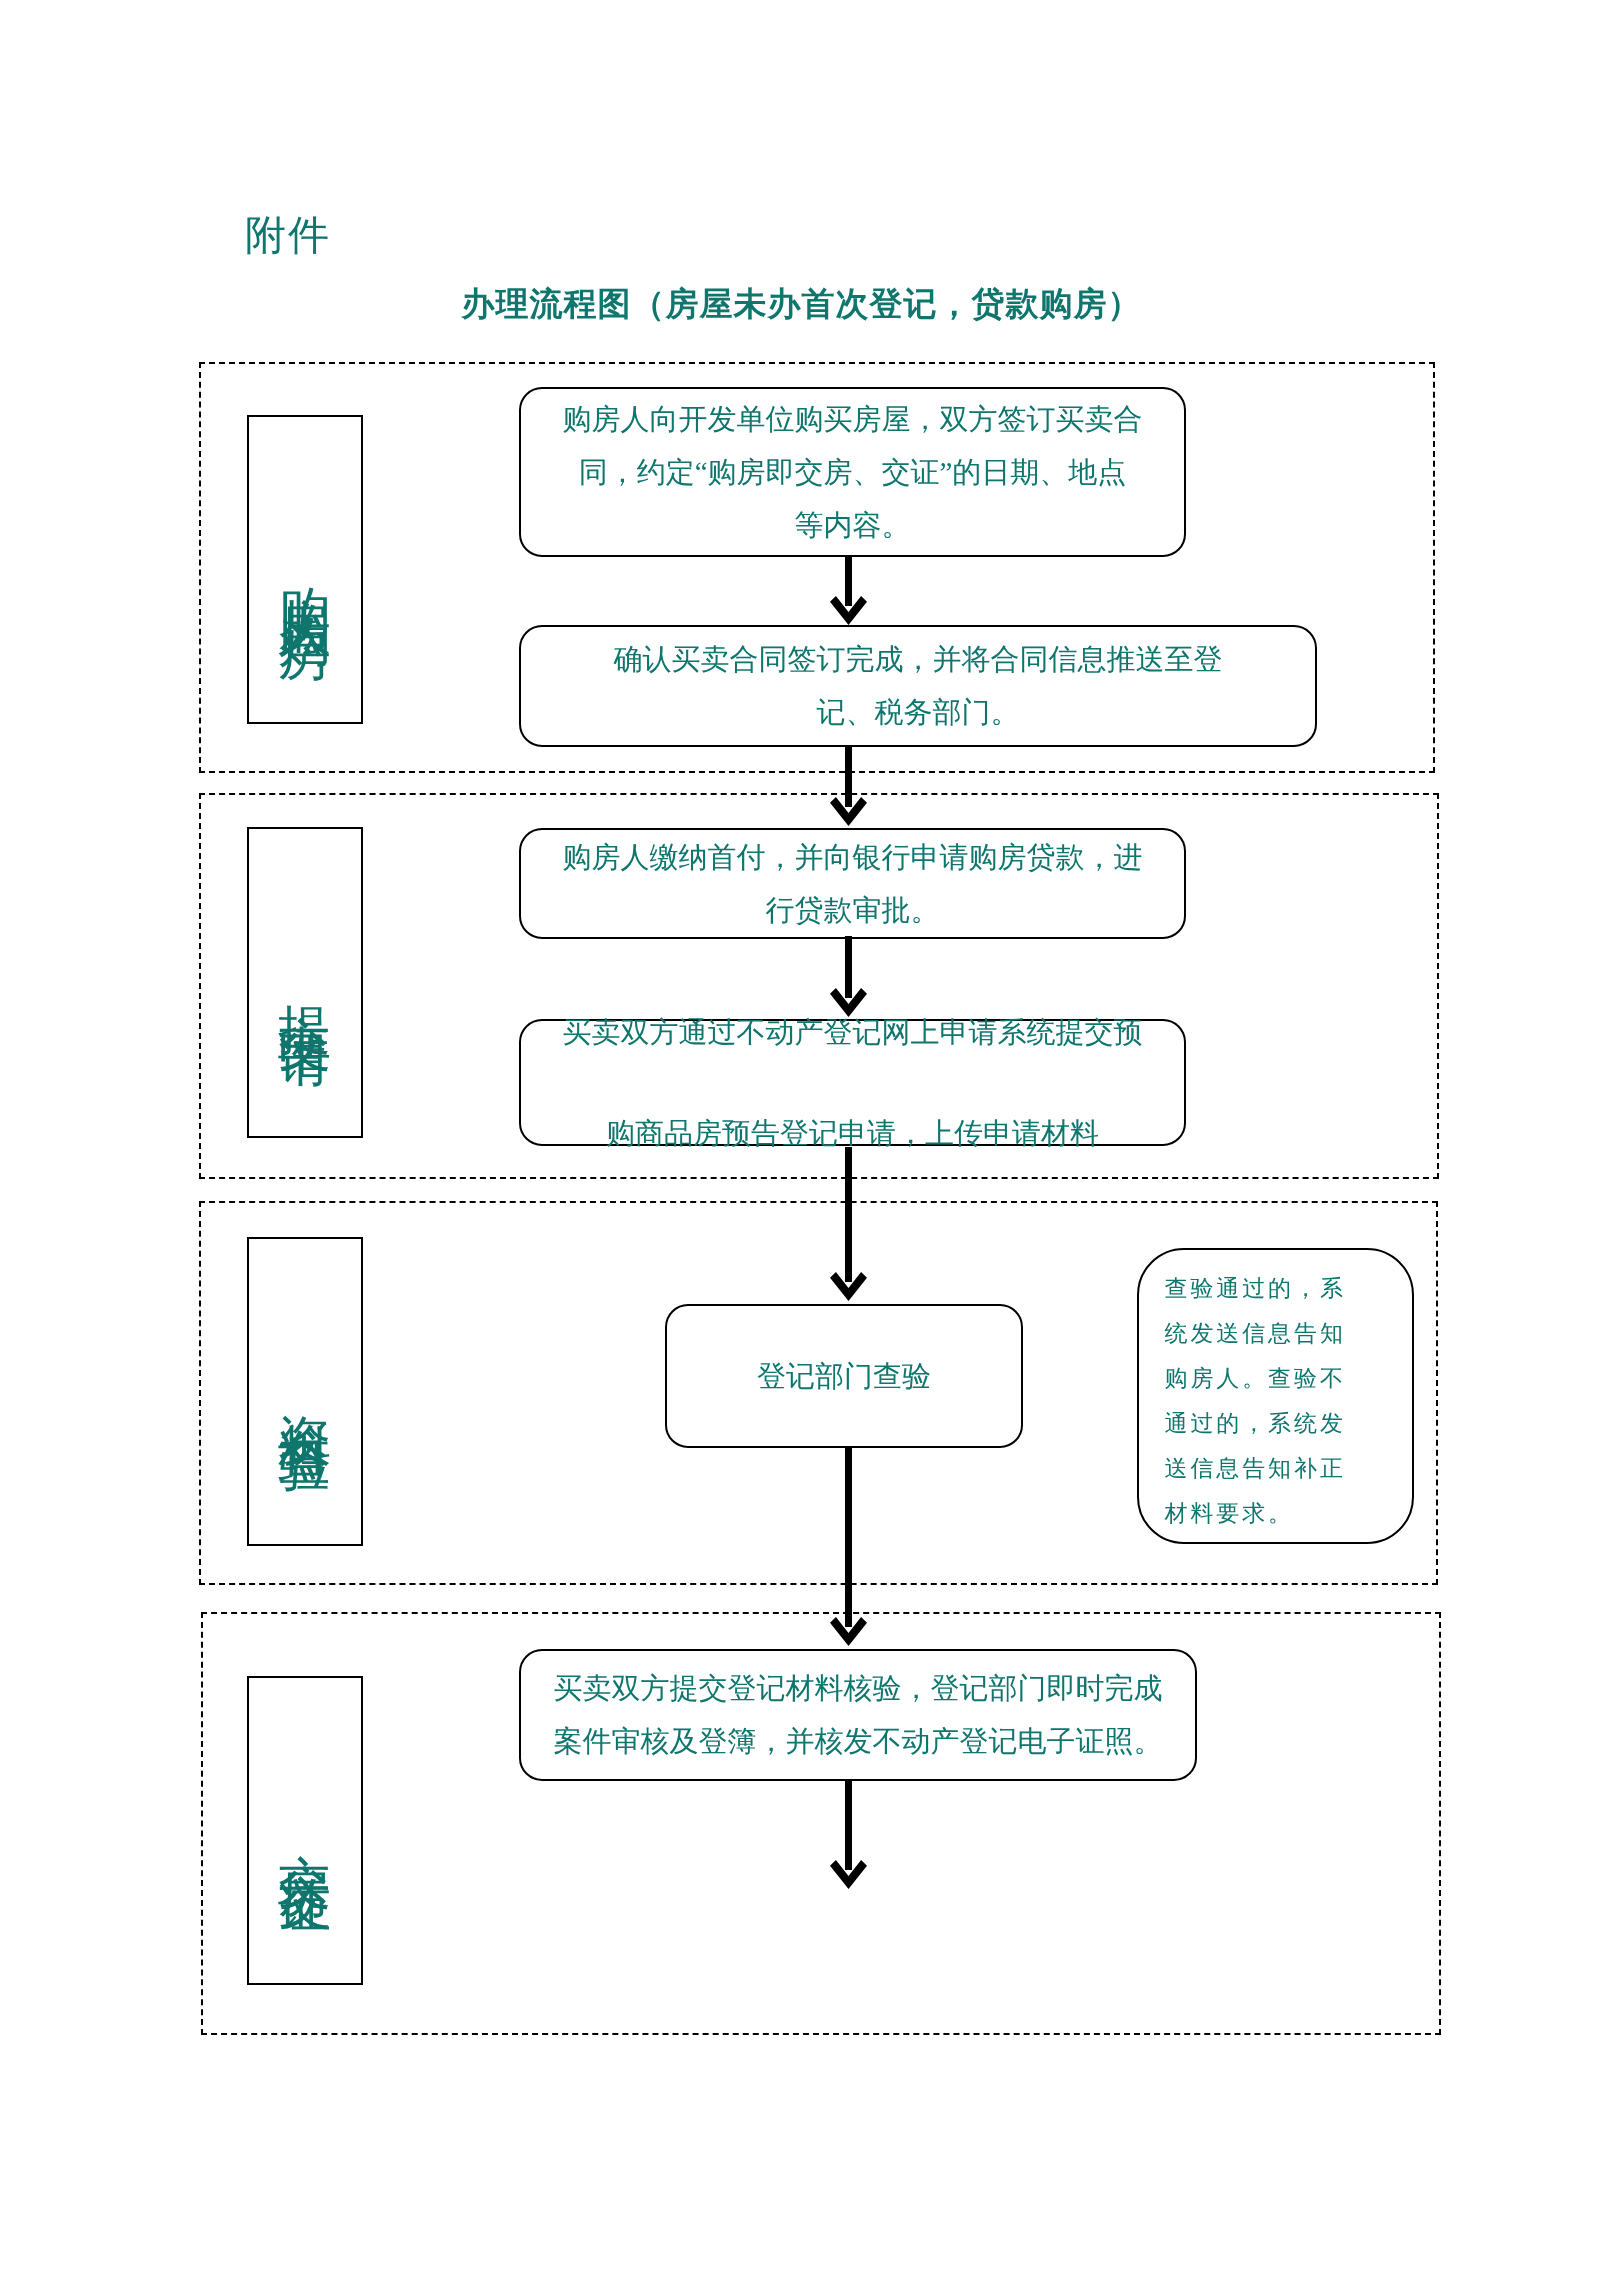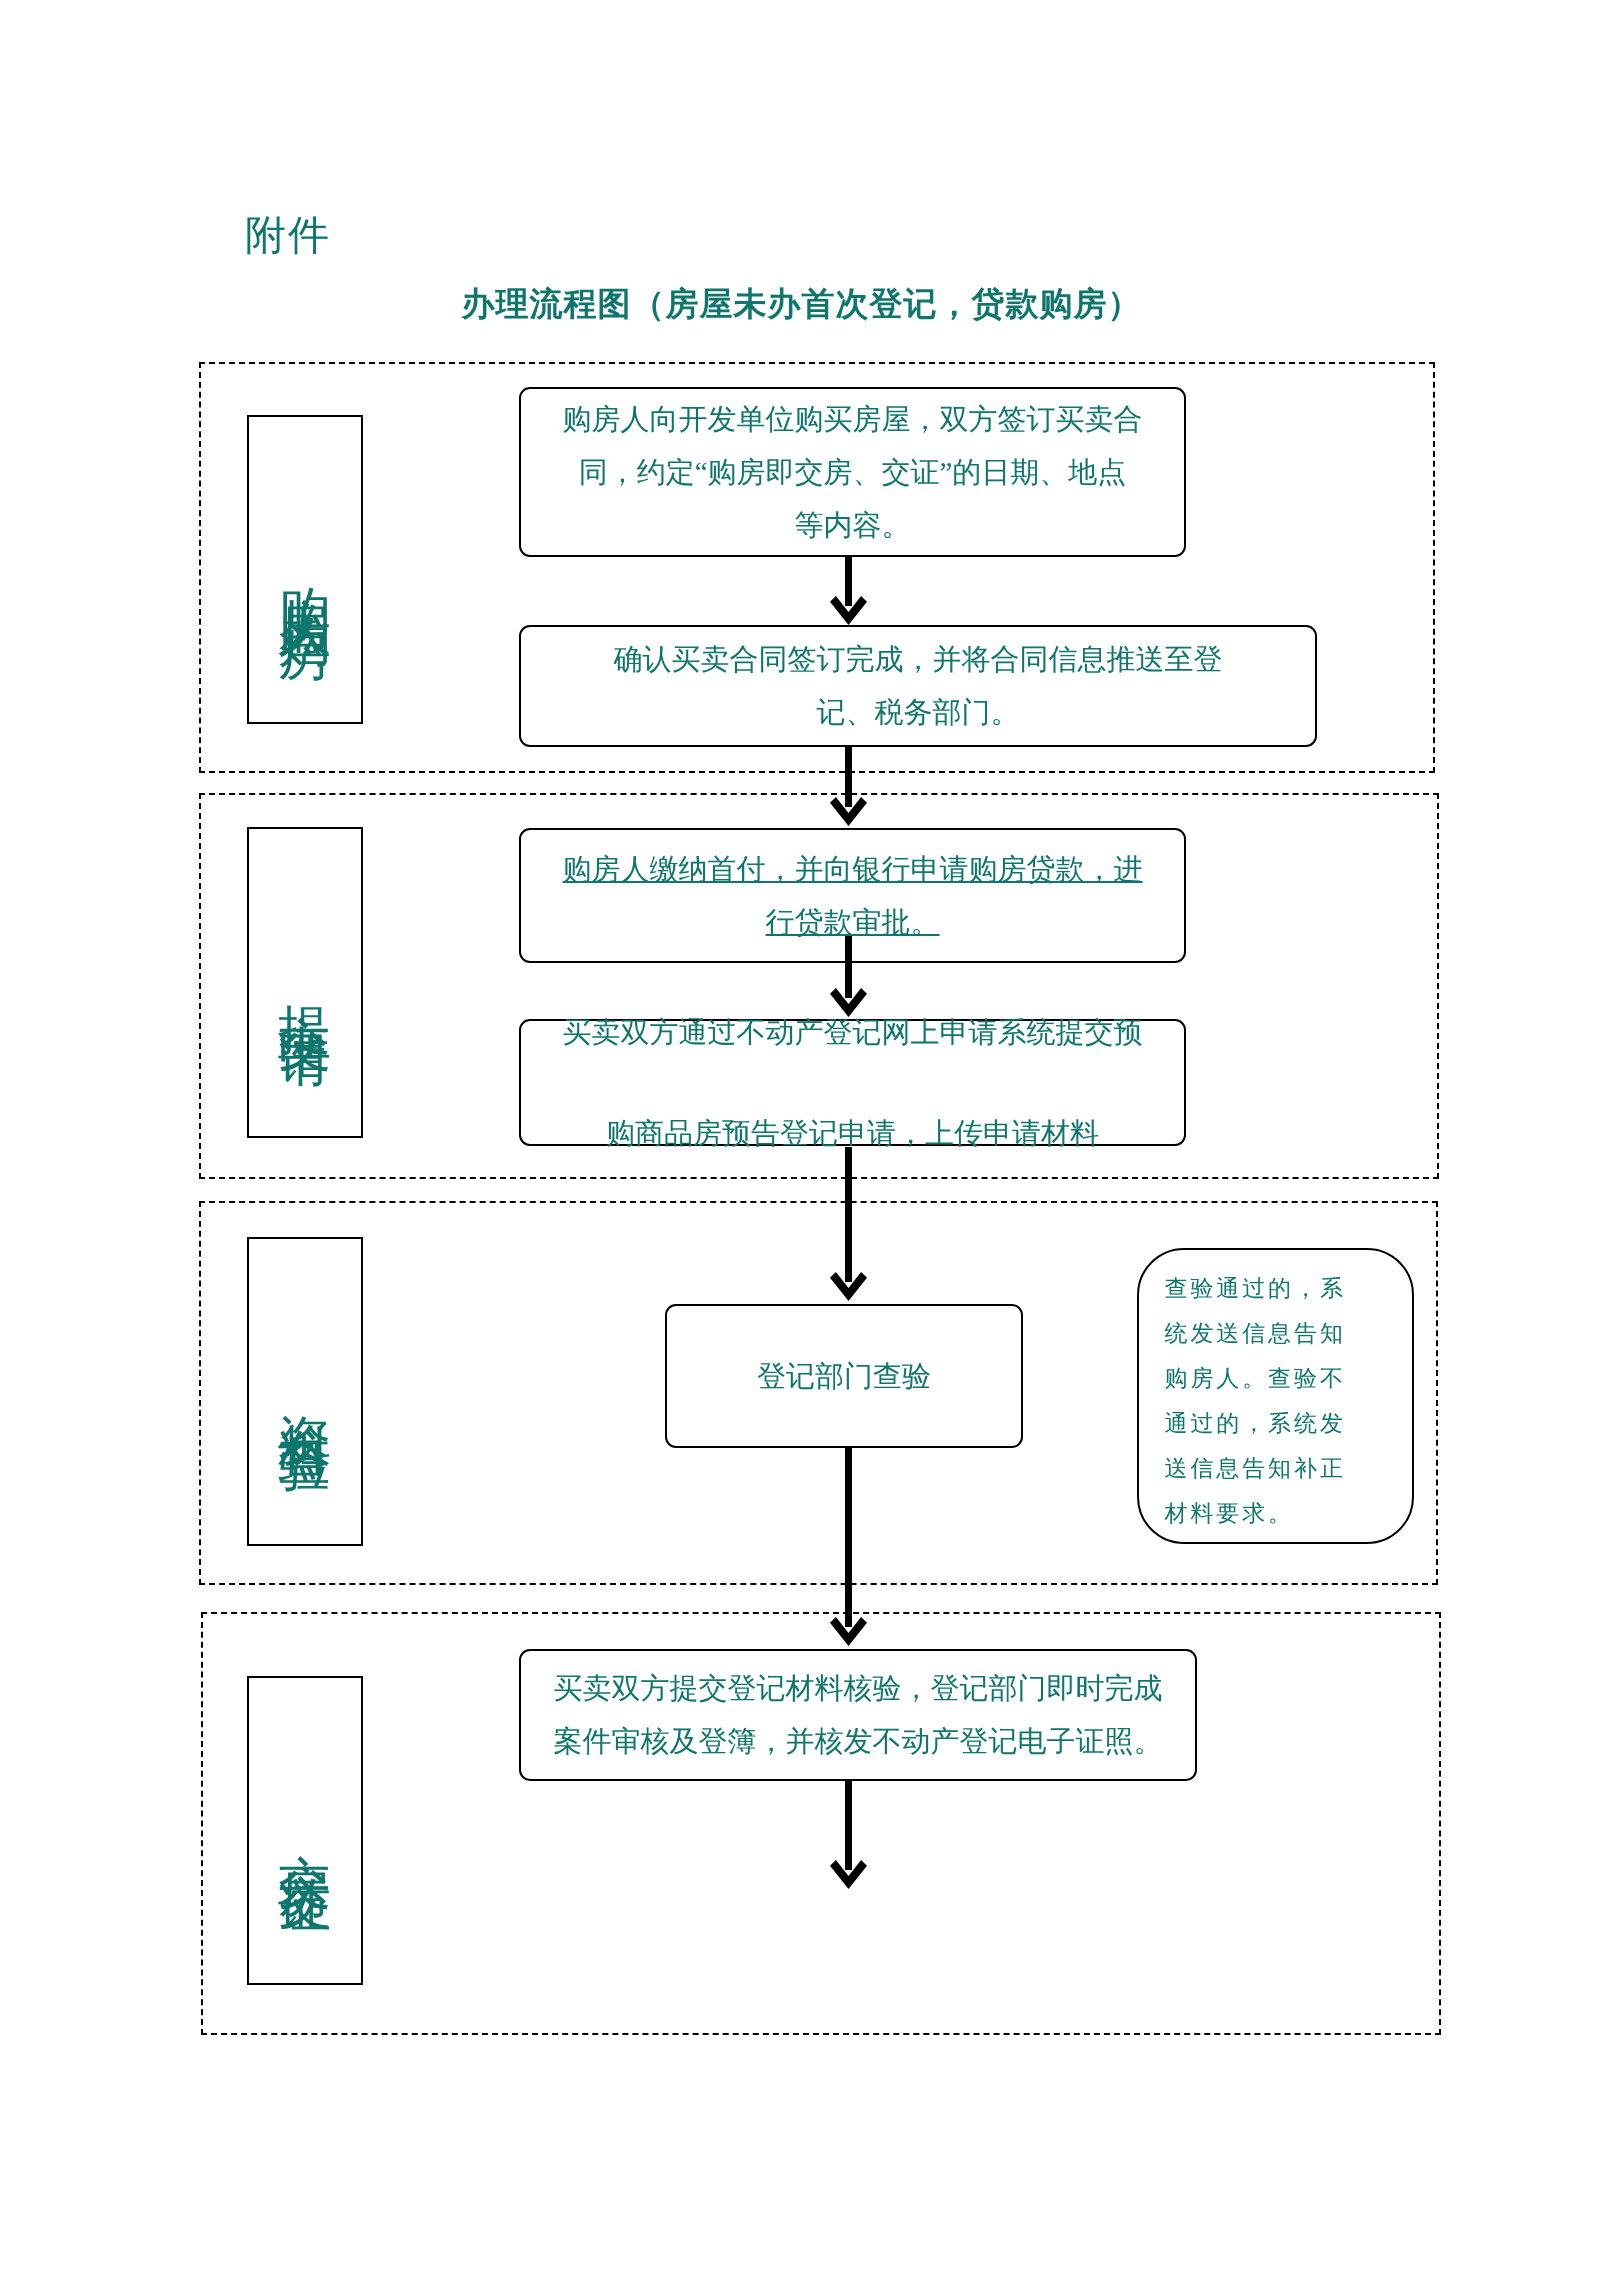--- a/index.html
+++ b/index.html
@@ -30,21 +30,21 @@
     position:absolute;
     border:2.9px solid #000;
     box-sizing:border-box;
     display:flex;align-items:center;justify-content:center;
     writing-mode:vertical-rl;text-orientation:upright;
     font-size:53px;letter-spacing:9.8px;
     background:#fff;
   }
   .fbox{
     position:absolute;
-    border:2.9px solid #000;border-radius:11px;
+    border:2.9px solid #000;border-radius:23px;
     box-sizing:border-box;
     display:flex;flex-direction:column;align-items:center;justify-content:center;
     font-size:29px;line-height:53px;
     text-align:center;background:#fff;
     padding:2px 13.7px;
   }
   .fbox .bline{white-space:nowrap;}
   .note-box{
     position:absolute;
     border:2.9px solid #000;border-radius:47px;
@@ -82,21 +82,21 @@
   <div class="fbox" style="left:519px;top:625px;width:798px;height:122px;">
     <div class="bline">确认买卖合同签订完成，并将合同信息推送至登</div>
     <div class="bline">记、税务部门。</div>
   </div>
 
   <div class="shaft" style="top:747px;height:60px;"></div>
   <div class="ahead" style="top:797px;"></div>
 
   <div class="frame" style="left:199px;top:793px;width:1240px;height:386px;"></div>
   <div class="stage-label" style="left:247px;top:827px;width:116px;height:311px;">提交申请</div>
-  <div class="fbox" style="left:519px;top:828px;width:667px;height:135px;text-decoration:underline;">
+  <div class="fbox" style="left:519px;top:828px;width:667px;height:111px;">
     <div class="bline">购房人缴纳首付，并向银行申请购房贷款，进</div>
     <div class="bline">行贷款审批。</div>
   </div>
   <div class="shaft" style="top:936px;height:62px;"></div>
   <div class="ahead" style="top:988px;"></div>
   <div class="fbox" style="left:519px;top:1019px;width:667px;height:127px;gap:48px;">
     <div class="bline">买卖双方通过不动产登记网上申请系统提交预</div>
     <div class="bline">购商品房预告登记申请，上传申请材料</div>
   </div>
 

